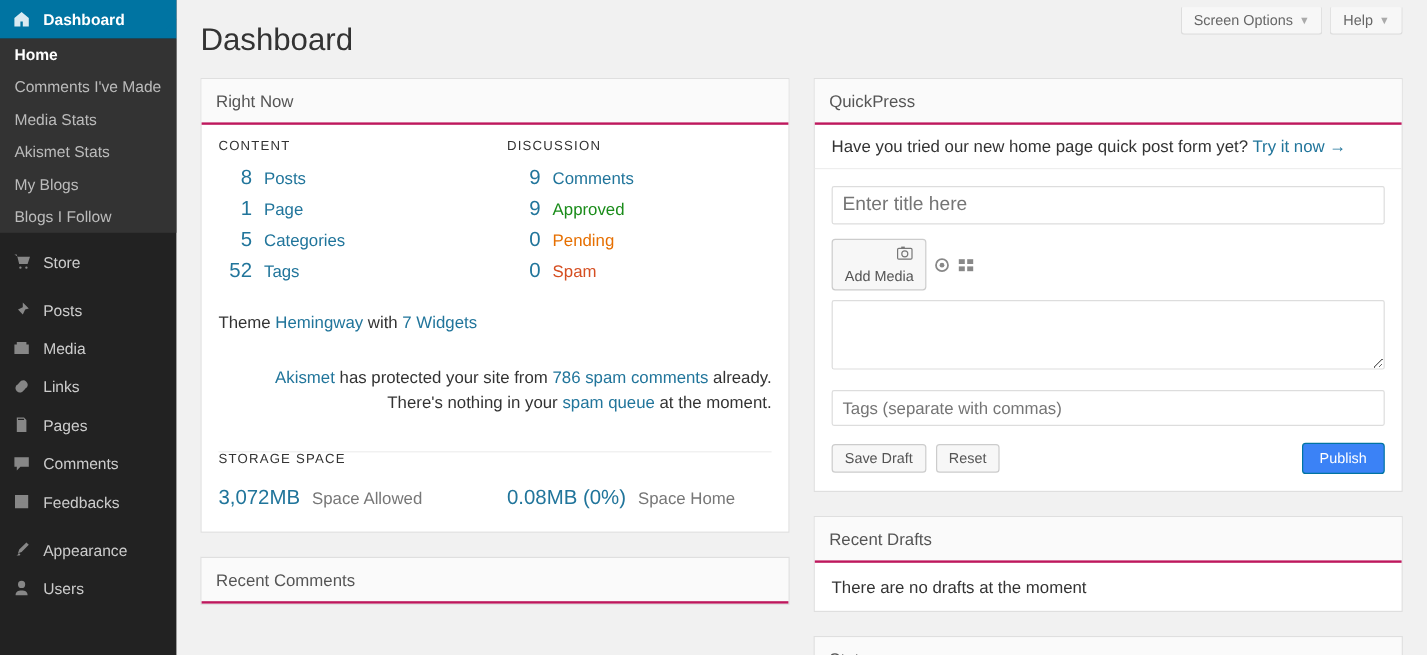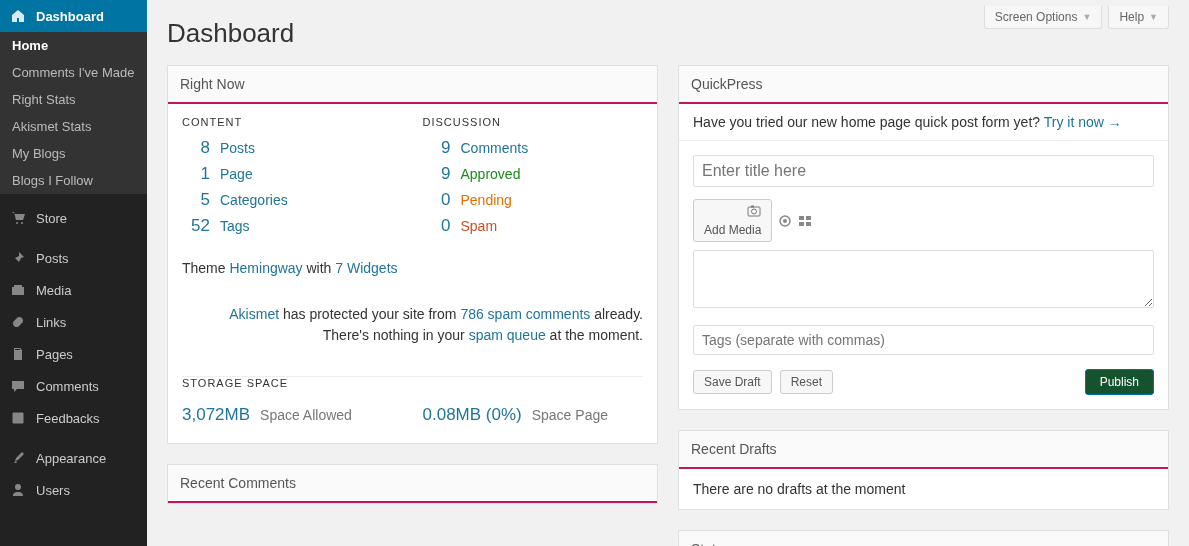--- a/index.html
+++ b/index.html
@@ -38,21 +38,21 @@
 .theme-line a { color: #21759b; text-decoration: none; }
 .akismet { margin-top: 28px; font-size: 14px; line-height: 1.5; text-align: right; }
 .akismet a { color: #21759b; text-decoration: none; }
 .storage-box { border-top: 1px solid #eee; margin-top: 30px; padding-top: 0; }
 .qp-note { padding: 10px 14px; font-size: 14px; border-bottom: 1px solid #eee; }
 .qp-note a { color: #21759b; text-decoration: none; }
 .qp-form { padding: 14px; }
 .qp-title { width: 100%; font-size: 16px; padding: 6px 8px; border: 1px solid #ddd; border-radius: 2px; color: #999; font-family: inherit; }
 .qp-media-row { margin: 12px 0 8px 0; display: flex; align-items: center; gap: 6px; }
 .btn { background: #f7f7f7; border: 1px solid #ccc; border-radius: 3px; padding: 4px 10px; font-size: 12px; cursor: pointer; color: #555; display: inline-flex; align-items: flex-end; gap: 5px; flex-direction: column; }
-.btn-primary { background: #14532d; border: 1px solid #0074a2; color: #fff; padding: 5px 14px; }
+.btn-primary { background: #3b82f6; border: 1px solid #0074a2; color: #fff; padding: 5px 14px; }
 .qp-content { width: 100%; height: 58px; border: 1px solid #ddd; border-radius: 2px; resize: vertical; font-family: inherit; padding: 6px; }
 .qp-tags { width: 100%; padding: 6px 8px; border: 1px solid #ddd; border-radius: 2px; margin-top: 14px; font-size: 14px; color: #999; font-family: inherit; }
 .qp-actions { display: flex; align-items: center; gap: 8px; margin-top: 14px; }
 .qp-actions .spacer { flex: 1; }
 .mini-ico { width: 14px; height: 14px; display: inline-block; }
 svg { display: block; }
 </style>
 </head>
 <body>
 
@@ -62,21 +62,21 @@
       <span class="ico">
         <svg width="16" height="16" viewBox="0 0 16 16">
             <path fill="#fff" d="M8 2l6 5v7H9v-4H7v4H2V7z"></path>
           </svg>
       </span>
       <span>Dashboard</span>
     </div>
     <div class="side-sub">
       <div class="sub active">Home</div>
       <div class="sub">Comments I've Made</div>
-      <div class="sub">Right Stats</div>
+      <div class="sub">Media Stats</div>
       <div class="sub">Akismet Stats</div>
       <div class="sub">My Blogs</div>
       <div class="sub">Blogs I Follow</div>
     </div>
     <div class="side-gap"></div>
     <div class="side-item">
       <span class="ico">
           <svg width="16" height="16" viewBox="0 0 16 16">
             <path fill="#999" d="M2 2h2l2 8h7l2-6H5M6 13a1 1 0 102 0 1 1 0 00-2 0m5 0a1 1 0 102 0 1 1 0 00-2 0"></path>
           </svg>
@@ -221,21 +221,21 @@
 
             <div class="storage-box">
               <div class="sub-head">STORAGE SPACE</div>
               <div class="two">
                 <div class="stat-row">
                   <span class="num" style="width:auto;font-size:17px;color:#21759b">3,072MB</span>
                   <span class="lbl" style="color:#777">Space Allowed</span>
                 </div>
                 <div class="stat-row">
                   <span class="num" style="width:auto;font-size:17px;color:#21759b">0.08MB (0%)</span>
-                  <span class="lbl" style="color:#777">Space Page</span>
+                  <span class="lbl" style="color:#777">Space Home</span>
                 </div>
               </div>
             </div>
           </div>
         </div>
 
         <div class="postbox">
           <h3>Recent Comments</h3>
         </div>
       </div>

